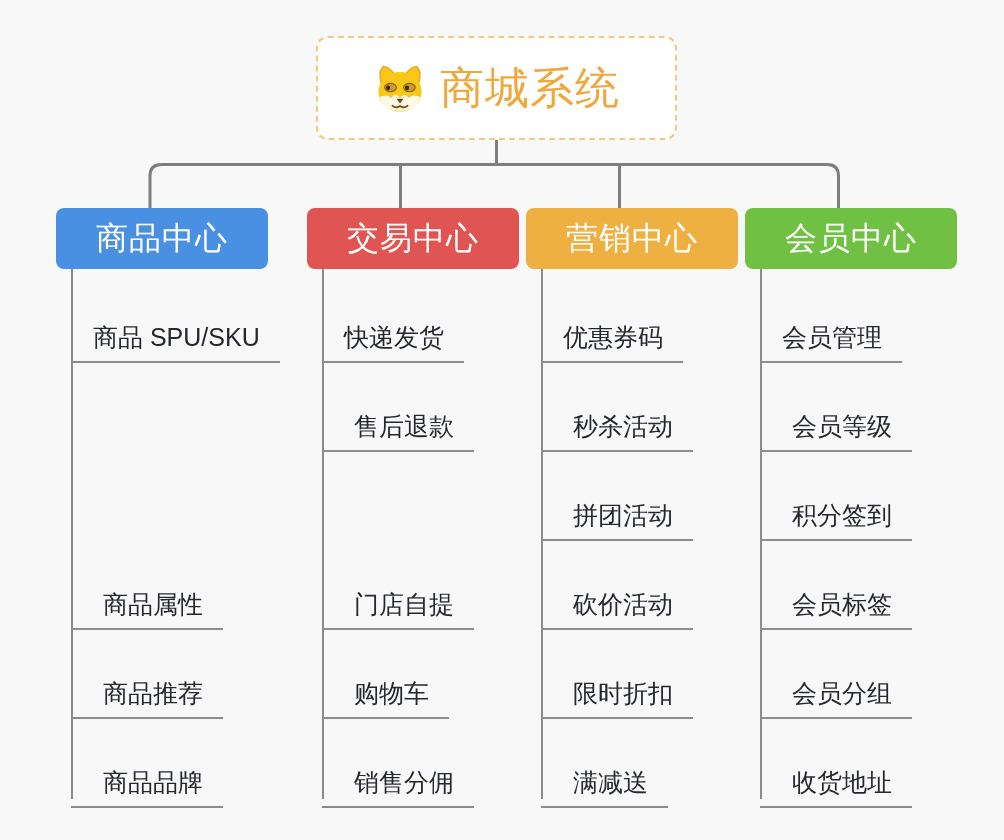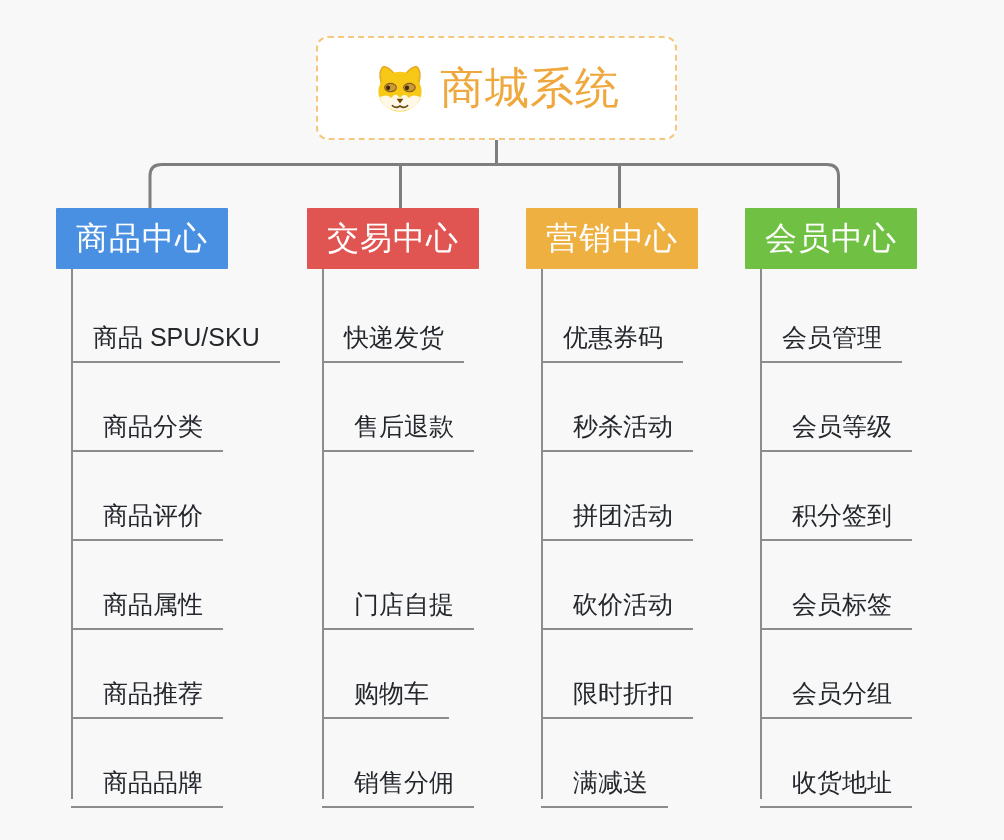--- a/index.html
+++ b/index.html
@@ -40,22 +40,22 @@
     font-size: 44px;
     letter-spacing: 1px;
     color: #efa83e;
     white-space: nowrap;
   }
 
   
   .branch-box {
     position: absolute;
     top: 208px;
-    width: 172px; height: 61px;
-    border-radius: 1px;
+    width: 212px; height: 61px;
+    border-radius: 8px;
     text-align: center;
   }
   .branch-label {
     color: #ffffff;
     font-size: 32px;
     letter-spacing: 1px;
     line-height: 61px;
     white-space: nowrap;
   }
   .branch-0 { left: 56px;  background: #4a90e2; }
@@ -143,22 +143,20 @@
   <div class="branch-box branch-3">
     <div class="branch-label">会员中心</div>
   </div>
 
   <div class="spine spine-0"></div>
   <div class="spine spine-1"></div>
   <div class="spine spine-2"></div>
   <div class="spine spine-3"></div>
 
   <div class="child col-0 row-0">商品 SPU/SKU</div>
-  <div class="child col-0 row-1">商品分类</div>
-  <div class="child col-0 row-2">商品评价</div>
   <div class="child col-0 row-3">商品属性</div>
   <div class="child col-0 row-4">商品推荐</div>
   <div class="child col-0 row-5">商品品牌</div>
 
   <div class="child col-1 row-0">快递发货</div>
   <div class="child col-1 row-1">售后退款</div>
   <div class="child col-1 row-3">门店自提</div>
   <div class="child col-1 row-4">购物车</div>
   <div class="child col-1 row-5">销售分佣</div>
 

